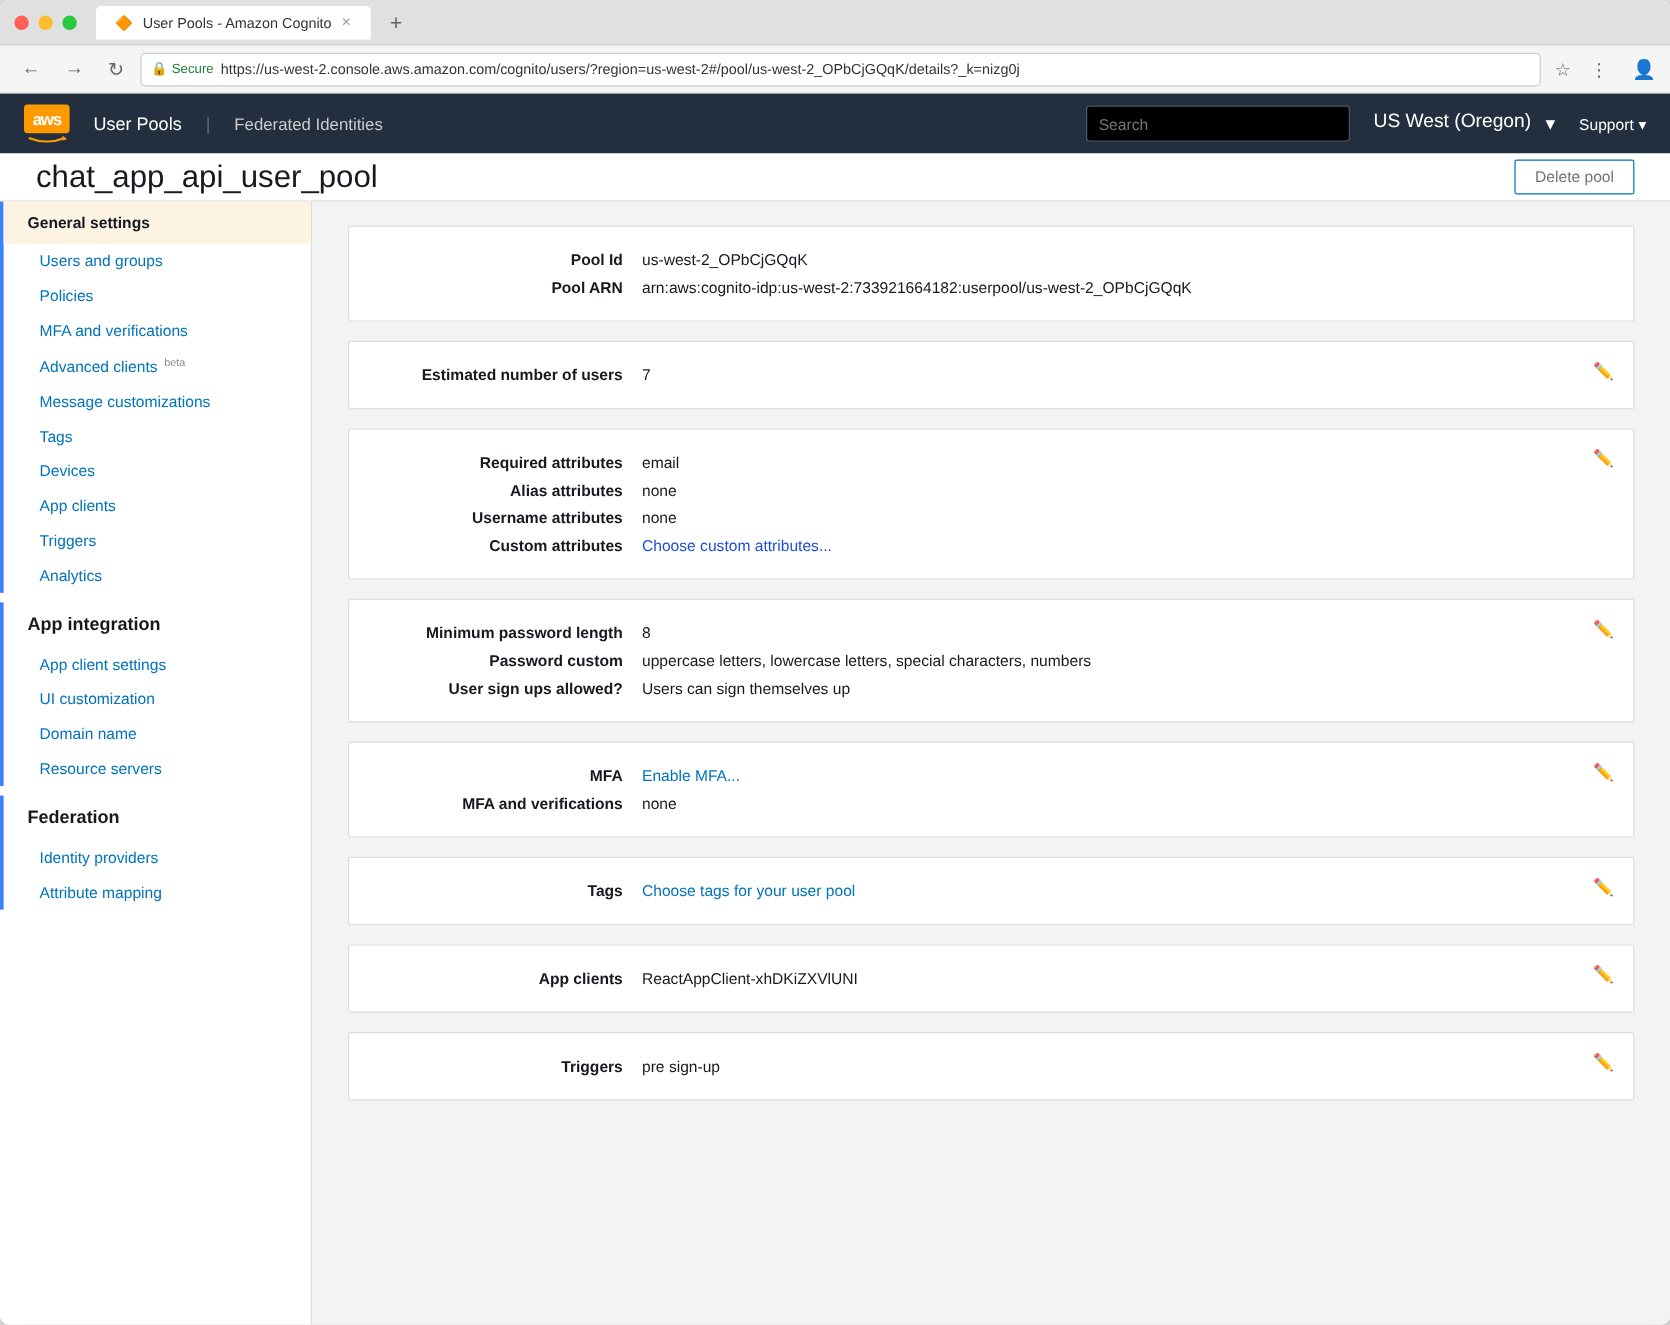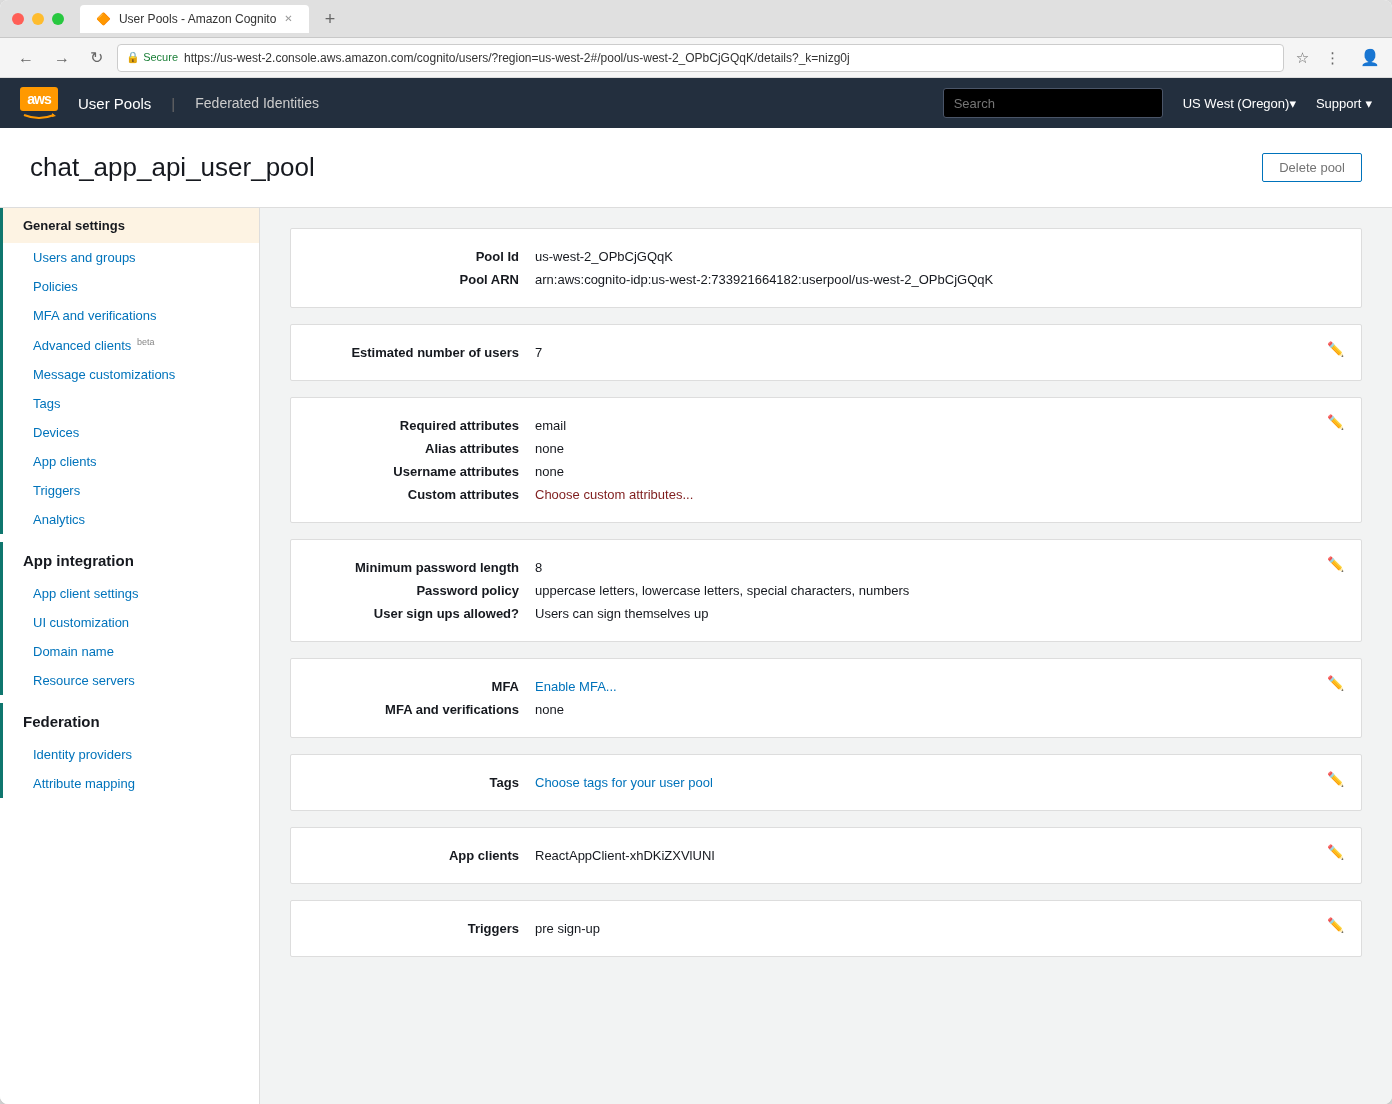--- a/index.html
+++ b/index.html
@@ -29,26 +29,26 @@
     
     .aws-topnav { background: #232f3e; height: 50px; display: flex; align-items: center; padding: 0 20px; gap: 20px; }
     .aws-logo { display: flex; gap: 4px; }
     .aws-logo-box { background: #ff9900; width: 38px; height: 24px; border-radius: 3px; display: flex; align-items: center; justify-content: center; }
     .aws-logo-text { color: #fff; font-weight: 900; font-size: 14px; letter-spacing: -1px; }
     .aws-nav-service { color: #fff; font-size: 15px; font-weight: 500; }
     .aws-nav-sep { color: #666; font-size: 15px; }
     .aws-nav-link { color: #ccc; font-size: 14px; cursor: pointer; }
     .aws-spacer { flex: 1; }
     .aws-search { background: #000000; border: 1px solid #4a5568; border-radius: 3px; height: 30px; width: 220px; color: #ccc; font-size: 13px; padding: 0 10px; }
-    .aws-region { color: #fff; font-size: 13px; cursor: pointer; display: flex; gap: 0; }
+    .aws-region { color: #fff; font-size: 16px; cursor: pointer; display: flex; gap: 12px; }
     .aws-support { color: #fff; font-size: 13px; cursor: pointer; display: flex; align-items: center; gap: 4px; }
 
     
     .main-container { background: #f2f3f3; min-height: calc(1104px - 128px); display: flex; flex-direction: column; }
-    .page-header { background: #fff; padding: 24px 30px; display: flex; align-items: center; justify-content: space-between; border-bottom: 1px solid #ddd; }
+    .page-header { background: #fff; padding: 4px 30px; display: flex; align-items: center; justify-content: space-between; border-bottom: 1px solid #ddd; }
     .page-title { font-size: 26px; font-weight: 400; color: #16191f; }
     .delete-btn { border: 1px solid #0073bb; color: #737373; background: #fff; padding: 6px 16px; border-radius: 2px; font-size: 13px; cursor: pointer; }
 
     
     .content-area { display: flex; flex: 1; }
 
     
     .sidebar { width: 260px; background: #fff; border-right: 1px solid #ddd; padding: 0; flex-shrink: 0; }
     .sidebar-section-header { background: #fdf3e3; padding: 10px 20px; font-size: 13px; font-weight: 600; color: #16191f; cursor: pointer; }
     .sidebar-section-header.active { background: #fdf3e3; }
@@ -61,21 +61,21 @@
     
     .info-card { background: #fff; border: 1px solid #ddd; border-radius: 2px; margin-bottom: 16px; padding: 20px 24px; position: relative; }
     .info-row { display: flex; margin-bottom: 8px; align-items: center; }
     .info-row:last-child { margin-bottom: 0; }
     .info-label { width: 220px; text-align: right; font-weight: 600; color: #16191f; font-size: 13px; padding-right: 16px; flex-shrink: 0; }
     .info-value { color: #16191f; font-size: 13px; }
     .info-value a, .info-value-link { color: #0073bb; text-decoration: none; cursor: pointer; }
     .edit-icon { position: absolute; top: 16px; right: 16px; color: #0073bb; cursor: pointer; font-size: 14px; }
 
     
-    .sidebar-block { border-left: 3px solid #0f766e; }
+    .sidebar-block { border-left: 3px solid #3b82f6; }
     .sidebar-plain { padding: 10px 20px; font-size: 15px; font-weight: 600; color: #16191f; }
   </style>
 </head>
 <body>
 
 <div class="browser-window">
 
   <div class="browser-titlebar">
     <div class="browser-dot dot-red"></div>
     <div class="browser-dot dot-yellow"></div>
@@ -238,33 +238,33 @@
             <div class="info-label">Alias attributes</div>
             <div class="info-value">none</div>
           </div>
           <div class="info-row">
             <div class="info-label">Username attributes</div>
             <div class="info-value">none</div>
           </div>
           <div class="info-row">
             <div class="info-label">Custom attributes</div>
             <div class="info-value">
-              <span class="info-value-link" style="color:#7f1d1d; cursor:pointer;margin-top:10px;">Choose custom attributes...</span>
+              <span class="info-value-link" style="color:#1d4ed8; cursor:pointer;margin-top:10px;">Choose custom attributes...</span>
             </div>
           </div>
         </div>
 
         <div class="info-card">
           <span class="edit-icon">✏️</span>
           <div class="info-row">
             <div class="info-label">Minimum password length</div>
             <div class="info-value">8</div>
           </div>
           <div class="info-row">
-            <div class="info-label">Password policy</div>
+            <div class="info-label">Password custom</div>
             <div class="info-value">uppercase letters, lowercase letters, special characters, numbers</div>
           </div>
           <div class="info-row">
             <div class="info-label">User sign ups allowed?</div>
             <div class="info-value">Users can sign themselves up</div>
           </div>
         </div>
 
         <div class="info-card">
           <span class="edit-icon">✏️</span>

